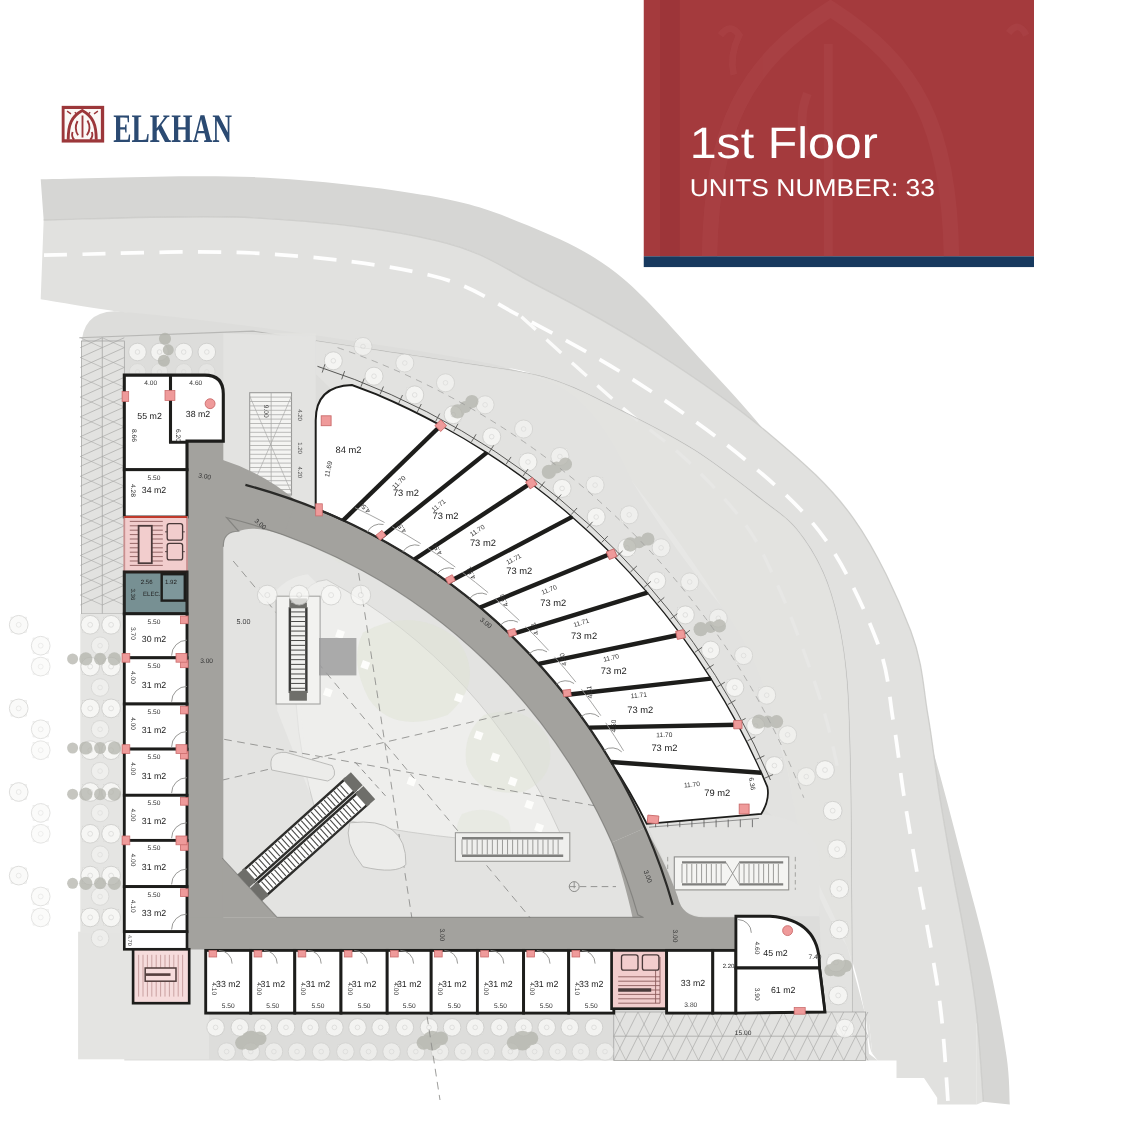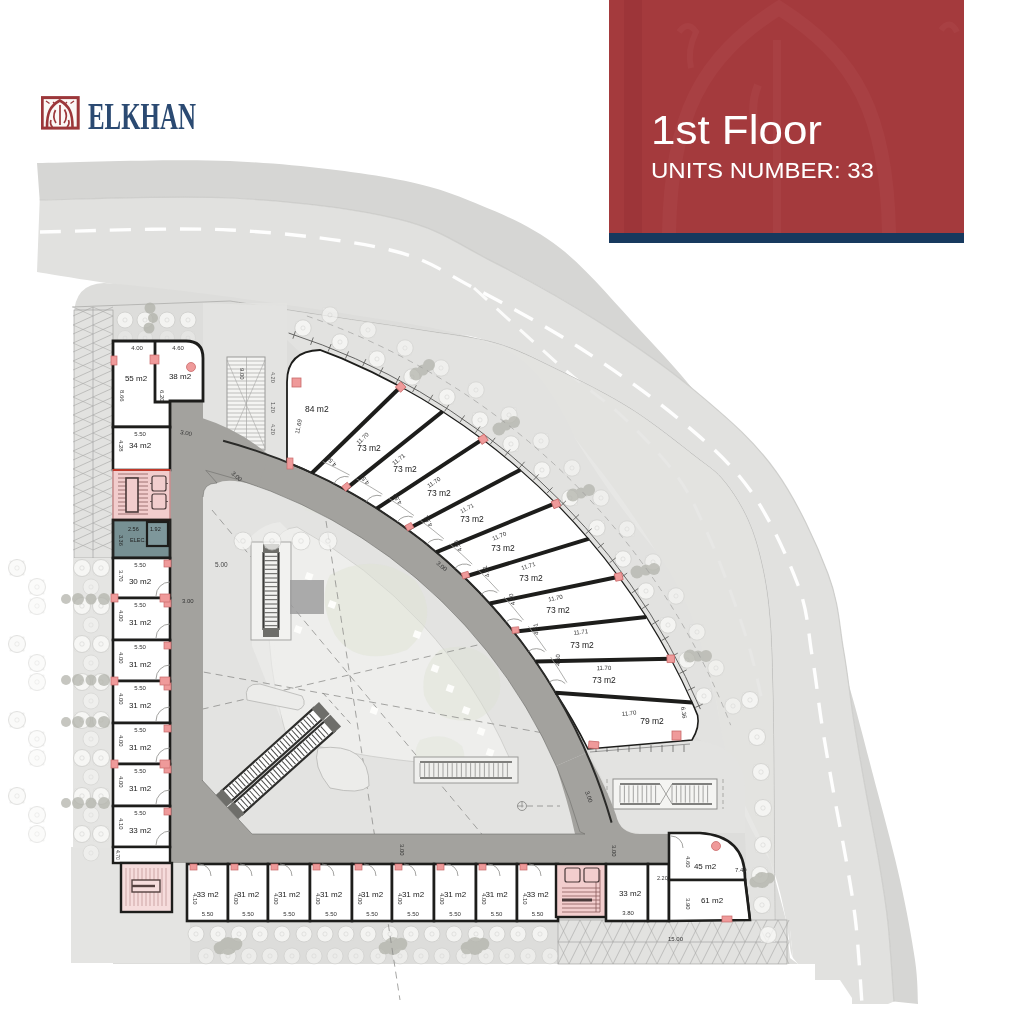--- a/index.html
+++ b/index.html
@@ -1731,35 +1731,35 @@
       <text x="604" y="670" font-size="6" fill="#333" transform="rotate(-1 604 670)" text-anchor="middle">11.70</text>
       <text x="560" y="660" font-size="6" fill="#333" transform="rotate(269 560 660)" text-anchor="middle">4.50</text>
       <text x="652" y="724" font-size="8.5" fill="#1a1a1a" text-anchor="middle">79 m2</text>
       <text x="622" y="716" font-size="6" fill="#333" transform="rotate(-6 622 716)">11.70</text>
       <text x="681" y="707" font-size="6" fill="#333" transform="rotate(82 681 707)">6.36</text>
       <rect x="672" y="731" width="9" height="9" fill="#ef9a9a" stroke="#c96a6a" stroke-width="0.8"></rect>
       <rect x="589" y="741" width="10" height="7" fill="#ef9a9a" stroke="#c96a6a" stroke-width="0.8" transform="rotate(5 589 741)"></rect>
 <text x="668" y="941" font-size="6" fill="#333">15.00</text>
 </svg>
 
-<div style="position:absolute;left:41px;top:96px;width:300px;height:44px;text-align:right;">
+<div style="position:absolute;left:56px;top:96px;width:300px;height:44px;text-align:right;">
 <svg width="300" height="44" viewBox="0 0 300 44">
 
 <g>
 <rect x="1.2" y="1.6" width="36" height="30.5" fill="#fbf8f6" stroke="#9c373a" stroke-width="3"></rect>
 <path d="M 6 31 C 6 17 9 10 18.8 4.5 C 28.5 10 31.5 17 31.5 31" fill="none" stroke="#9c373a" stroke-width="2.6"></path>
 <path d="M 19 9 L 19 29 M 14.5 14 q -3.5 7 0.5 13 M 23.5 13.5 q 4 7 -0.5 13.5 M 10 24 q -1.5 4 1.5 7 M 27.5 24 q 1.5 4 -1.5 7" fill="none" stroke="#9c373a" stroke-width="1.7"></path>
 <path d="M 5 5 l 3.5 2.5 M 33 5 l -3.5 2.5 M 12 6 l 1.5 1.5 M 26 6 l -1.5 1.5" stroke="#9c373a" stroke-width="1.3" fill="none"></path>
 </g>
 
 <text x="47" y="33" style="font-family:'Liberation Serif',serif;font-weight:bold" font-size="37" fill="#2b4a72" textLength="108" lengthAdjust="spacingAndGlyphs">ELKHAN</text>
 </svg>
 </div>
 
-<div style="position:absolute;left:585px;top:0;width:355px;height:302px;margin-left:24px;">
+<div style="position:absolute;left:585px;top:0;width:355px;height:302px;">
 <svg width="355" height="243" viewBox="0 0 355 243">
 <rect x="0" y="0" width="355" height="233" fill="#a43a3d"></rect>
 <rect x="15" y="0" width="18" height="233" fill="#9c3538" opacity="0.9"></rect>
 <g stroke="#ae484b" fill="none" opacity="0.45">
 <path d="M 60 233 C 62 115 92 58 170 8 C 248 58 278 115 280 233" stroke-width="14"></path>
 <path d="M 168 40 L 168 233 M 149 85 q -11 28 3 55" stroke-width="8"></path>
 <path d="M 70 32 q 9 -12 17 0 q -9 18 -5 36" stroke-width="6"></path>
 <path d="M 332 30 q 9 -12 16 2" stroke-width="6"></path>
 </g>
 <rect x="0" y="233" width="355" height="10" fill="#17395e"></rect>

